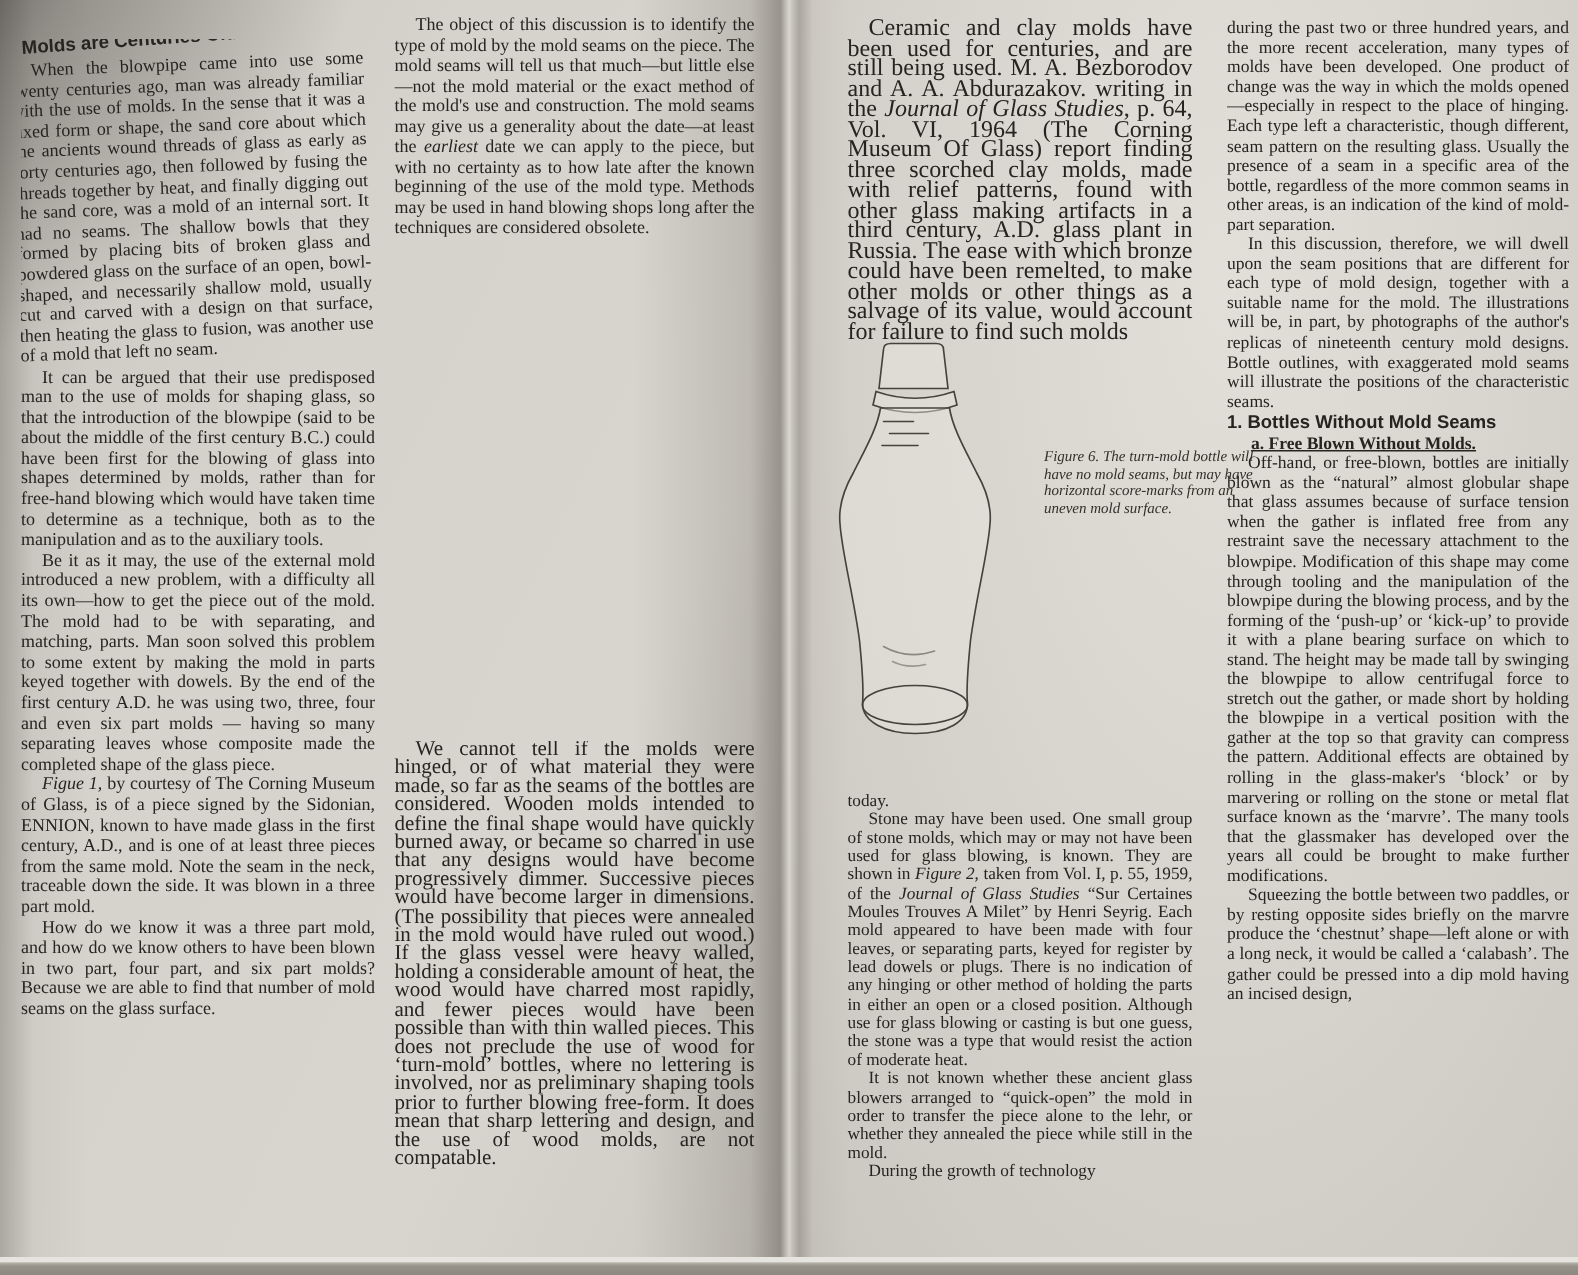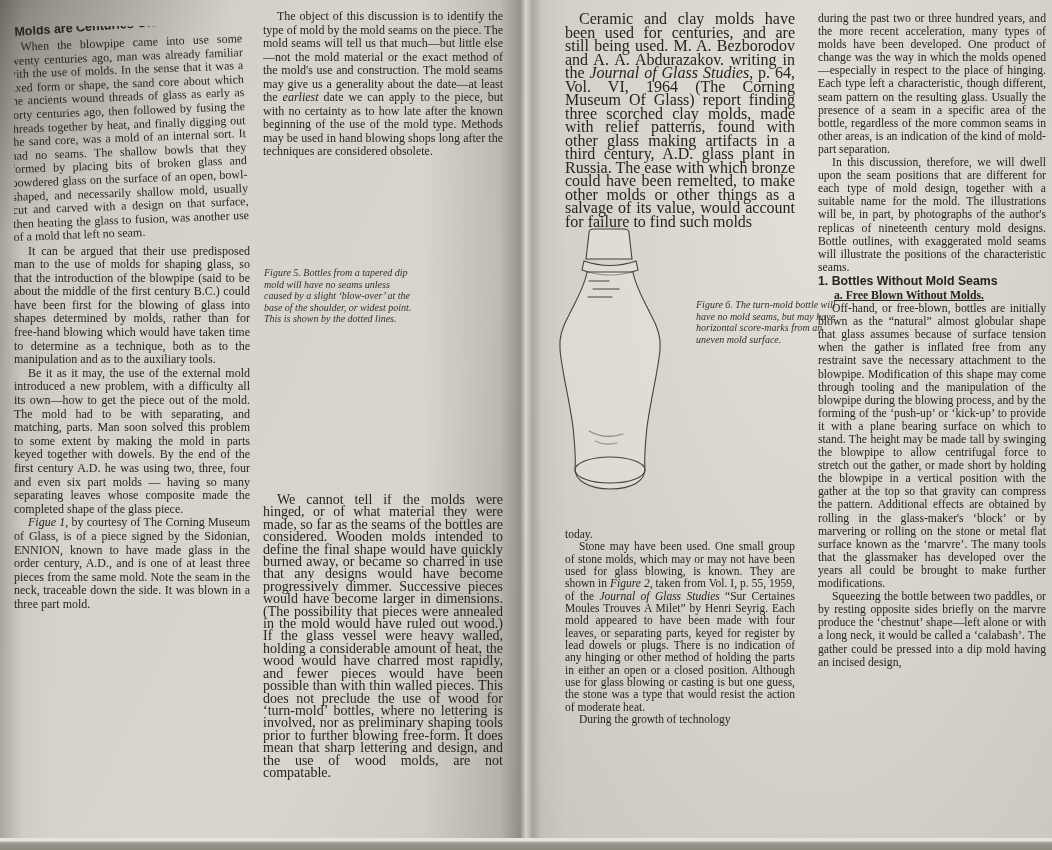--- a/index.html
+++ b/index.html
@@ -75,46 +75,47 @@
 <div class="spread">
   <div class="page left"></div>
   <div class="page right"></div>
   <div class="gutter-shadow"></div>
 
   <div class="col" id="col1">
       <div class="heading tilt-heading"><span>Molds are Centuries Old</span></div>
       <p class="tilt-para"><span>When the blowpipe came into use some twenty centuries ago, man was already familiar with the use of molds. In the sense that it was a fixed form or shape, the sand core about which the ancients wound threads of glass as early as forty centuries ago, then followed by fusing the threads together by heat, and finally digging out the sand core, was a mold of an internal sort. It had no seams. The shallow bowls that they formed by placing bits of broken glass and powdered glass on the surface of an open, bowl-shaped, and necessarily shallow mold, usually cut and carved with a design on that surface, then heating the glass to fusion, was another use of a mold that left no seam.</span></p>
       <p><span>It can be argued that their use predisposed man to the use of molds for shaping glass, so that the introduction of the blowpipe (said to be about the middle of the first century B.C.) could have been first for the blowing of glass into shapes determined by molds, rather than for free-hand blowing which would have taken time to determine as a technique, both as to the manipulation and as to the auxiliary tools.</span></p>
       <p><span>Be it as it may, the use of the external mold introduced a new problem, with a difficulty all its own—how to get the piece out of the mold. The mold had to be with separating, and matching, parts. Man soon solved this problem to some extent by making the mold in parts keyed together with dowels. By the end of the first century A.D. he was using two, three, four and even six part molds — having so many separating leaves whose composite made the completed shape of the glass piece.</span></p>
-      <p><i>Figue 1</i><span>, by courtesy of The Corning Museum of Glass, is of a piece signed by the Sidonian, ENNION, known to have made glass in the order century, A.D., and is one of at least three pieces from the same mold. Note the seam in the neck, traceable down the side. It was blown in a three part mold.</span></p>
+      <p><i>Figue 1</i><span>, by courtesy of The Corning Museum of Glass, is of a piece signed by the Sidonian, ENNION, known to have made glass in the first century, A.D., and is one of at least three pieces from the same mold. Note the seam in the neck, traceable down the side. It was blown in a three part mold.</span></p>
+      <p><span>How do we know it was a three part mold, and how do we know others to have been blown in two part, four part, and six part molds? Because we are able to find that number of mold seams on the glass surface.</span></p>
     </div>
   <div class="col" id="col2a">
       <p><span>The object of this discussion is to identify the type of mold by the mold seams on the piece. The mold seams will tell us that much—but little else—not the mold material or the exact method of the mold's use and construction. The mold seams may give us a generality about the date—at least the </span><i>earliest</i><span> date we can apply to the piece, but with no certainty as to how late after the known beginning of the use of the mold type. Methods may be used in hand blowing shops long after the techniques are considered obsolete.</span></p>
     </div>
   <div class="col" id="col2b">
       <p><span>We cannot tell if the molds were hinged, or of what material they were made, so far as the seams of the bottles are considered. Wooden molds intended to define the final shape would have quickly burned away, or became so charred in use that any designs would have become progressively dimmer. Successive pieces would have become larger in dimensions. (The possibility that pieces were annealed in the mold would have ruled out wood.) If the glass vessel were heavy walled, holding a considerable amount of heat, the wood would have charred most rapidly, and fewer pieces would have been possible than with thin walled pieces. This does not preclude the use of wood for ‘turn-mold’ bottles, where no lettering is involved, nor as preliminary shaping tools prior to further blowing free-form. It does mean that sharp lettering and design, and the use of wood molds, are not compatable.</span></p>
     </div>
   <div class="col" id="col3a">
       <p><span>Ceramic and clay molds have been used for centuries, and are still being used. M. A. Bezborodov and A. A. Abdurazakov. writing in the </span><i>Journal of Glass Studies</i><span>, p. 64, Vol. VI, 1964 (The Corning Museum Of Glass) report finding three scorched clay molds, made with relief patterns, found with other glass making artifacts in a third century, A.D. glass plant in Russia. The ease with which bronze could have been remelted, to make other molds or other things as a salvage of its value, would account for failure to find such molds</span></p>
     </div>
   <div class="col" id="col3b">
       <p class="noindent"><span>today.</span></p>
       <p><span>Stone may have been used. One small group of stone molds, which may or may not have been used for glass blowing, is known. They are shown in </span><i>Figure 2</i><span>, taken from Vol. I, p. 55, 1959, of the </span><i>Journal of Glass Studies</i><span> “Sur Certaines Moules Trouves A Milet” by Henri Seyrig. Each mold appeared to have been made with four leaves, or separating parts, keyed for register by lead dowels or plugs. There is no indication of any hinging or other method of holding the parts in either an open or a closed position. Although use for glass blowing or casting is but one guess, the stone was a type that would resist the action of moderate heat.</span></p>
+      <p><span>It is not known whether these ancient glass blowers arranged to “quick-open” the mold in order to transfer the piece alone to the lehr, or whether they annealed the piece while still in the mold.</span></p>
       <p><span>During the growth of technology</span></p>
     </div>
   <div class="col" id="col4">
       <p class="noindent"><span>during the past two or three hundred years, and the more recent acceleration, many types of molds have been developed. One product of change was the way in which the molds opened—especially in respect to the place of hinging. Each type left a characteristic, though different, seam pattern on the resulting glass. Usually the presence of a seam in a specific area of the bottle, regardless of the more common seams in other areas, is an indication of the kind of mold-part separation.</span></p>
       <p><span>In this discussion, therefore, we will dwell upon the seam positions that are different for each type of mold design, together with a suitable name for the mold. The illustrations will be, in part, by photographs of the author's replicas of nineteenth century mold designs. Bottle outlines, with exaggerated mold seams will illustrate the positions of the characteristic seams.</span></p>
       <div class="heading"><span>1. Bottles Without Mold Seams</span></div>
       <div class="subheading"><span>a. Free Blown Without Molds.</span></div>
       <p><span>Off-hand, or free-blown, bottles are initially blown as the “natural” almost globular shape that glass assumes because of surface tension when the gather is inflated free from any restraint save the necessary attachment to the blowpipe. Modification of this shape may come through tooling and the manipulation of the blowpipe during the blowing process, and by the forming of the ‘push-up’ or ‘kick-up’ to provide it with a plane bearing surface on which to stand. The height may be made tall by swinging the blowpipe to allow centrifugal force to stretch out the gather, or made short by holding the blowpipe in a vertical position with the gather at the top so that gravity can compress the pattern. Additional effects are obtained by rolling in the glass-maker's ‘block’ or by marvering or rolling on the stone or metal flat surface known as the ‘marvre’. The many tools that the glassmaker has developed over the years all could be brought to make further modifications.</span></p>
       <p><span>Squeezing the bottle between two paddles, or by resting opposite sides briefly on the marvre produce the ‘chestnut’ shape—left alone or with a long neck, it would be called a ‘calabash’. The gather could be pressed into a dip mold having an incised design,</span></p>
     </div>
 
-  <div class="fig-caption" id="fig5-caption">Figure 5. Bottles from a tapered dip mold will have no seams unless caused by a slight ‘blow-over’ at the base of the shoulder, or widest point. This is shown by the dotted lines.</div>
 
 
   <div class="bottle" id="bottle2">
     <svg width="118" height="272" viewBox="0 0 118 272">
       <path class="glass" d="M38,8 q0,-4 5,-4 h30 q5,0 5,4 l3,26 h-46 z"></path>
       <path class="glass" d="M33,36 q26,9 52,0 l2,9 q-28,10 -56,0 z"></path>
       <path class="glass" d="M36,47 C34,60 26,74 18,90 C10,104 8,114 9,124 C10,142 18,172 22,202 C24,222 25,234 24,244
                              C24,256 39,264 59,264 C81,264 94,256 94,244
                              C93,234 94,222 96,202 C100,172 108,142 109,124 C110,114 108,104 100,90 C92,74 84,60 82,47 Z"></path>
       <ellipse cx="59" cy="245" rx="35" ry="13"></ellipse>

